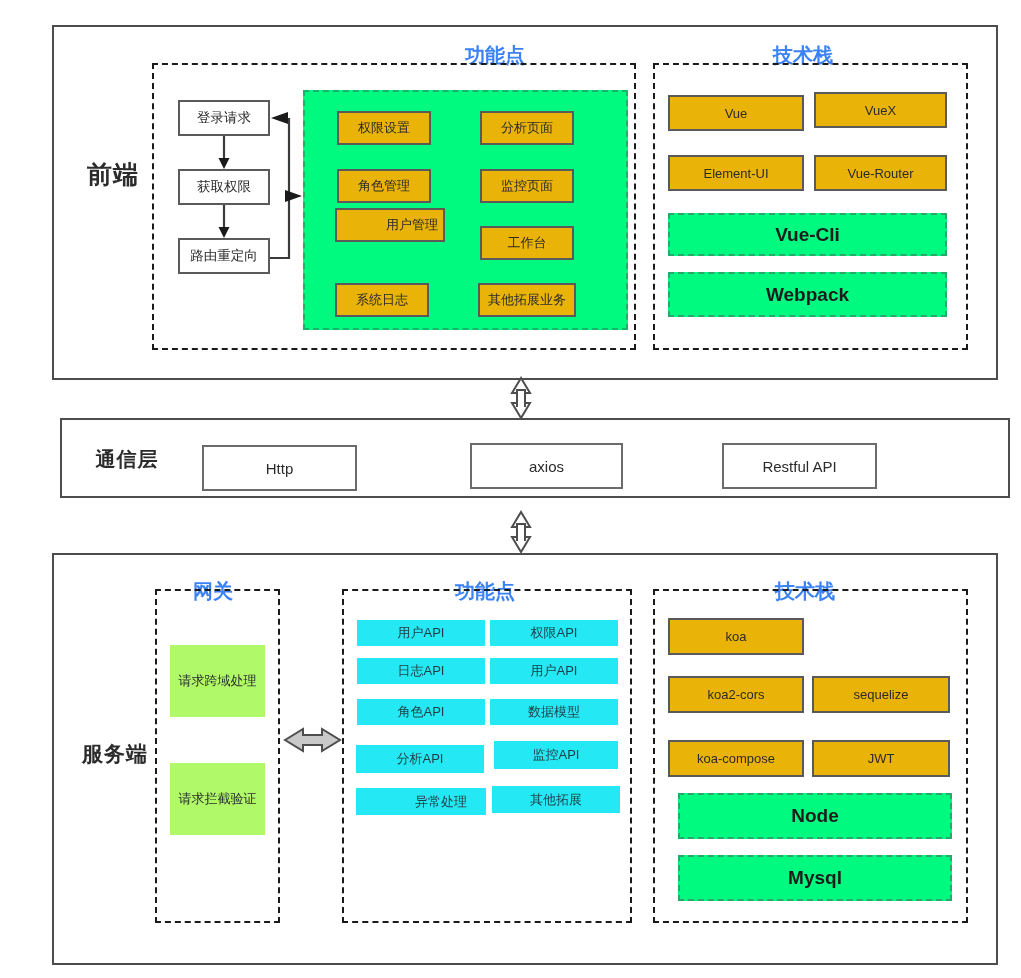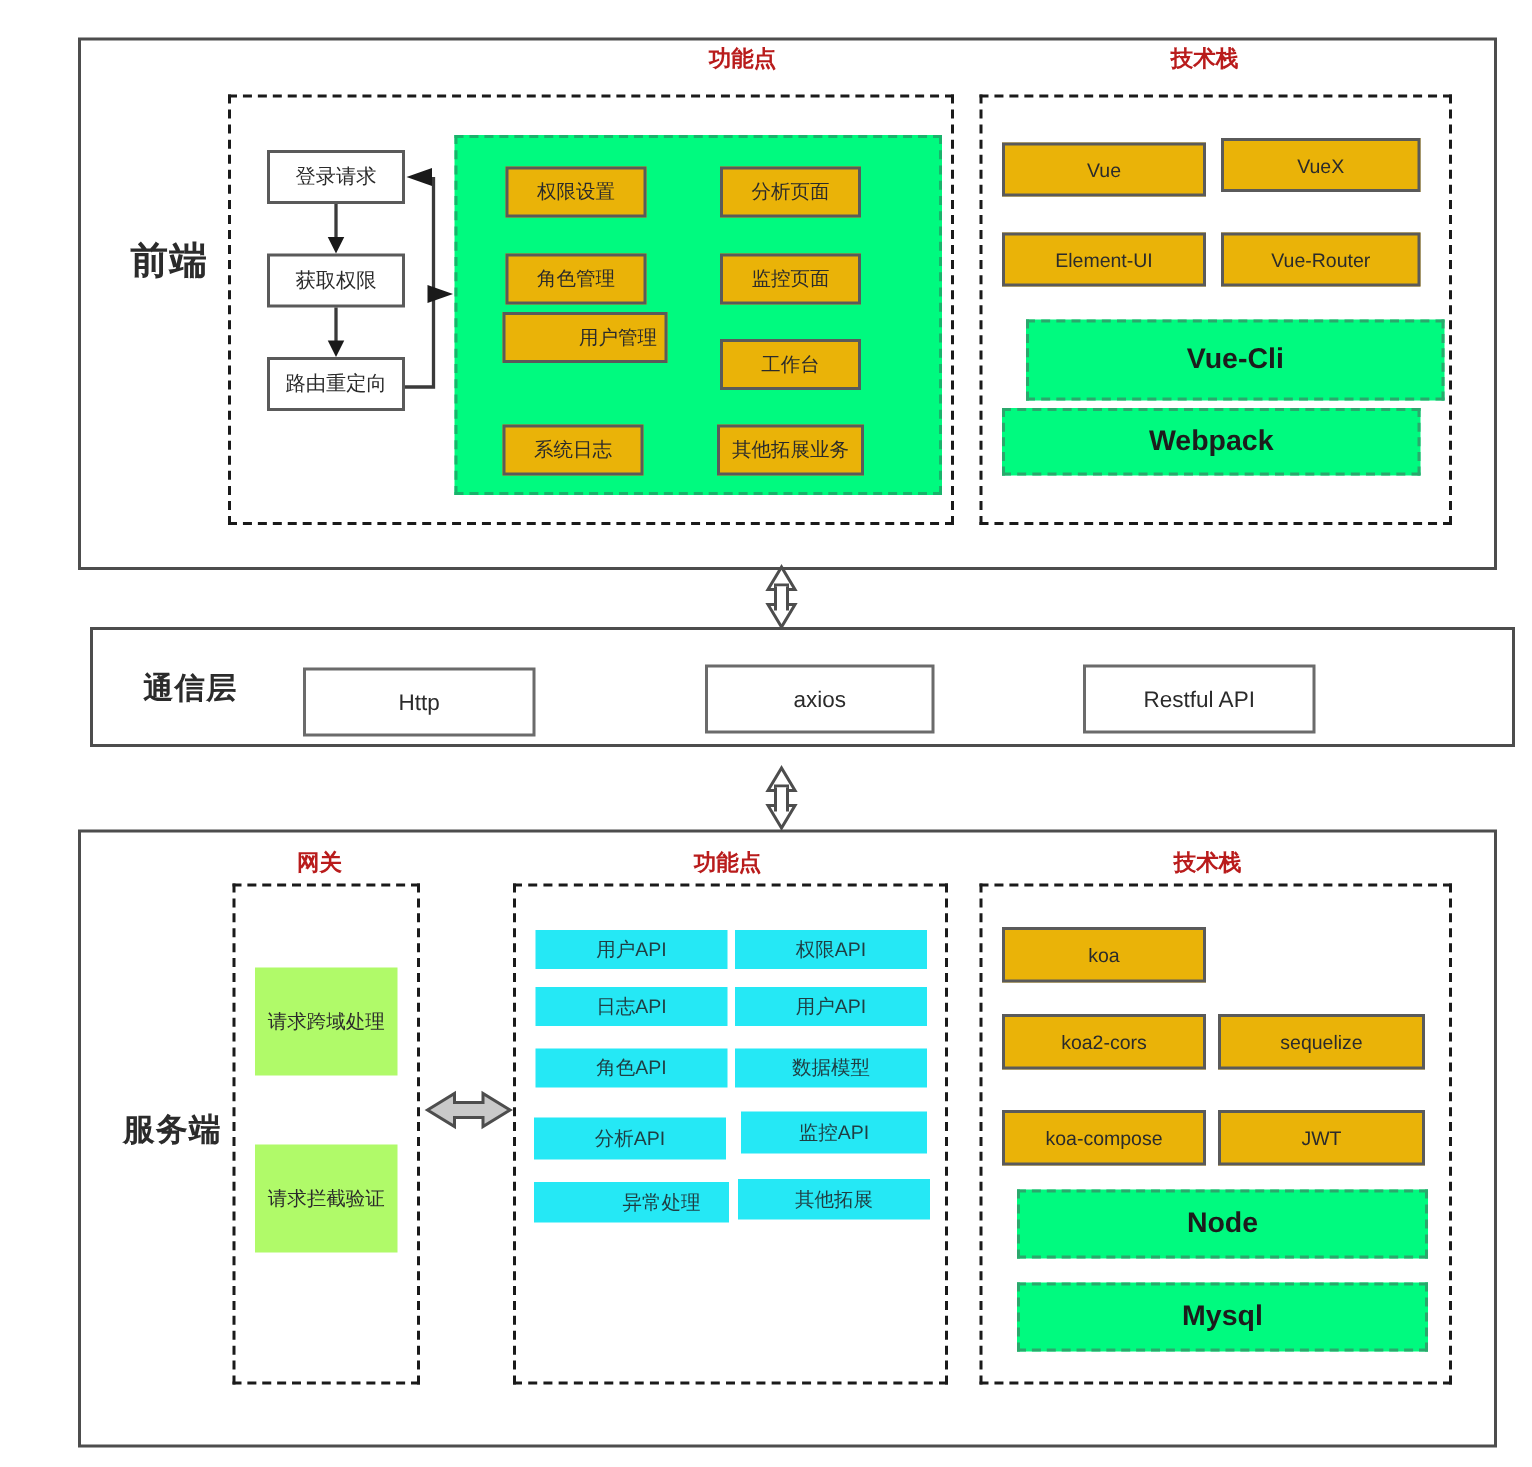--- a/index.html
+++ b/index.html
@@ -31,22 +31,23 @@
     line-height: 1.12;
     letter-spacing: 1px;
   }
   #frontend-label { left: 78px; top: 160px; width: 70px; font-size: 25px; }
   #comm-label     { left: 72px; top: 448px; width: 110px; font-size: 20px; }
   #server-label   { left: 60px; top: 742px; width: 110px; font-size: 21px; }
 
   
   .section-title {
     position: absolute;
-    font-size: 15px; font-weight: bold; color: #b91c1c;
+    font-size: 20px; font-weight: bold; color: #3b82f6;
     text-align: center;
+    margin-top: 12px;
   }
 
   
   .dashed-col {
     position: absolute;
     border: 2.5px dashed #1a1a1a;
     background: transparent;
   }
 
   
@@ -145,21 +146,21 @@
   <div class="gray-box" style="left:478px; top:283px; width:98px; height:34px;">其他拓展业务</div>
 
   <div class="dashed-col" style="left:653px; top:63px; width:315px; height:287px;"></div>
 
   <div class="gray-box" style="left:668px; top:95px; width:136px; height:36px;">Vue</div>
   <div class="gray-box" style="left:814px; top:92px; width:133px; height:36px;">VueX</div>
 
   <div class="gray-box" style="left:668px; top:155px; width:136px; height:36px;">Element-UI</div>
   <div class="gray-box" style="left:814px; top:155px; width:133px; height:36px;">Vue-Router</div>
 
-  <div class="green-bar" style="left:684px; top:213px; width:279px; height:54px;">Vue-Cli</div>
+  <div class="green-bar" style="left:668px; top:213px; width:279px; height:43px;">Vue-Cli</div>
   <div class="green-bar" style="left:668px; top:272px; width:279px; height:45px;">Webpack</div>
 
   <div class="layer-panel" id="comm-panel"></div>
 
   <div class="layer-label" id="comm-label">通信层</div>
 
   <div class="comm-box" style="left:202px; top:445px; width:155px; height:46px;">Http</div>
   <div class="comm-box" style="left:470px; top:443px; width:153px; height:46px;">axios</div>
   <div class="comm-box" style="left:722px; top:443px; width:155px; height:46px;">Restful API</div>
 

